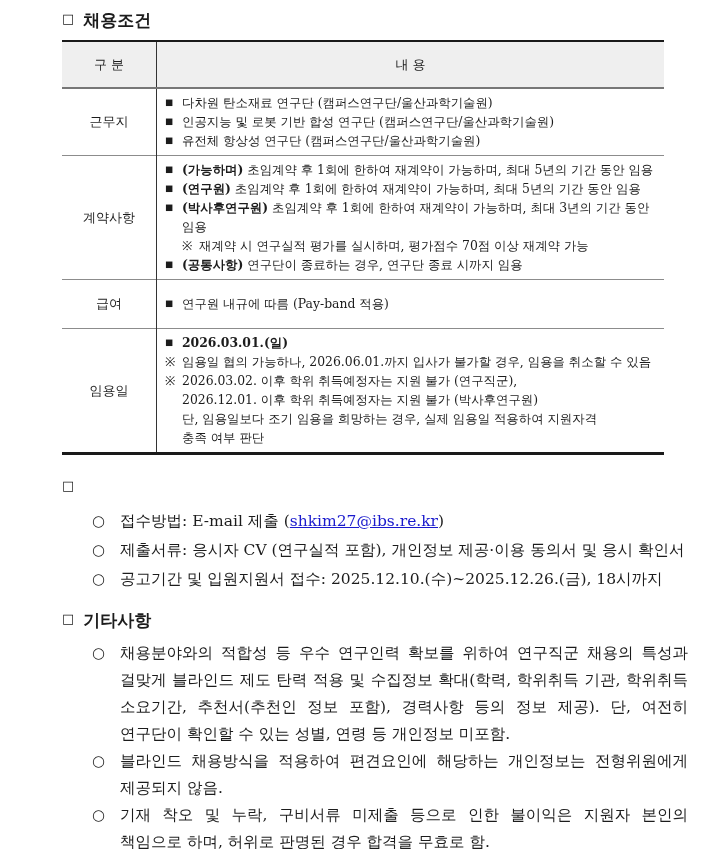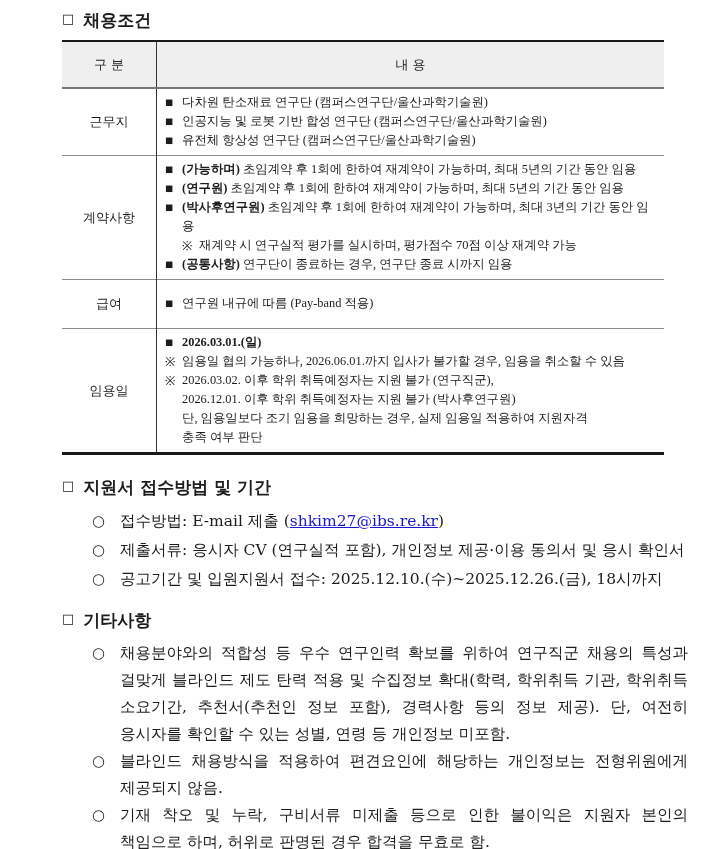--- a/index.html
+++ b/index.html
@@ -30,21 +30,21 @@
   tbody th.rowlabel{
     font-weight:normal;font-size:13px;text-align:center;
     vertical-align:middle;padding:15px 2px;
   }
   tbody tr + tr{border-top:1px solid var(--border-gray,#8c8c8c);}
   td.content{padding:4px 4px 5px 8px;font-size:12.4px;vertical-align:middle;}
   .line{display:flex;line-height:19px;}
   .line .mk{flex:none;width:17px;}
   .mk.sq{font-size:8.5px;line-height:19px;}
   .line.ind{margin-left:17px;}
-  .tx{flex:1;font-family:Liberation Serif, serif;}
+  .tx{flex:1;}
   .b{font-weight:bold;}
   a.link{color:var(--link-color,#1a1acd);text-decoration:underline;cursor:pointer;}
   
   .item{display:flex;padding-left:30px;}
   .omk{flex:none;width:28px;font-size:15px;}
   .itx{flex:1;text-align:justify;word-break:keep-all;font-size:15.5px;}
   .items-app .itx,.items-app .omk{line-height:29px;}
   .items-etc .itx,.items-etc .omk{line-height:27px;}
 </style>
 </head>
@@ -140,21 +140,20 @@
             <div class="line ind">
               <span class="tx"><span>충족 여부 판단</span></span>
             </div>
           </td>
         </tr>
       </tbody>
   </table>
 
   <div class="h1 gap-app">
     <span class="hsq">□</span>
-    <span>지원서 접수방법 및 기간</span>
   </div>
   <div id="app-items" class="items-app">
       <div class="item">
         <span class="omk">○</span>
         <div class="itx"><span>접수방법: E-mail 제출 (</span><a class="link" href="#">shkim27@ibs.re.kr</a><span>)</span></div>
       </div>
       <div class="item">
         <span class="omk">○</span>
         <div class="itx"><span>제출서류: 응시자 CV (연구실적 포함), 개인정보 제공·이용 동의서 및 응시 확인서</span></div>
       </div>
@@ -164,21 +163,21 @@
       </div>
     </div>
 
   <div class="h1 gap-etc">
     <span class="hsq">□</span>
     <span>기타사항</span>
   </div>
   <div id="etc-items" class="items-etc">
       <div class="item">
         <span class="omk">○</span>
-        <div class="itx"><span>채용분야와의 적합성 등 우수 연구인력 확보를 위하여 연구직군 채용의 특성과 걸맞게 블라인드 제도 탄력 적용 및 수집정보 확대(학력, 학위취득 기관, 학위취득 소요기간, 추천서(추천인 정보 포함), 경력사항 등의 정보 제공). 단, 여전히 응시자를 확인할 수 있는 성별, 연령 등 개인정보 미포함.</span></div>
+        <div class="itx"><span>채용분야와의 적합성 등 우수 연구인력 확보를 위하여 연구직군 채용의 특성과 걸맞게 블라인드 제도 탄력 적용 및 수집정보 확대(학력, 학위취득 기관, 학위취득 소요기간, 추천서(추천인 정보 포함), 경력사항 등의 정보 제공). 단, 여전히 연구단이 확인할 수 있는 성별, 연령 등 개인정보 미포함.</span></div>
       </div>
       <div class="item">
         <span class="omk">○</span>
         <div class="itx"><span>블라인드 채용방식을 적용하여 편견요인에 해당하는 개인정보는 전형위원에게 제공되지 않음.</span></div>
       </div>
       <div class="item">
         <span class="omk">○</span>
         <div class="itx"><span>기재 착오 및 누락, 구비서류 미제출 등으로 인한 불이익은 지원자 본인의 책임으로 하며, 허위로 판명된 경우 합격을 무효로 함.</span></div>
       </div>
       <div class="item">

